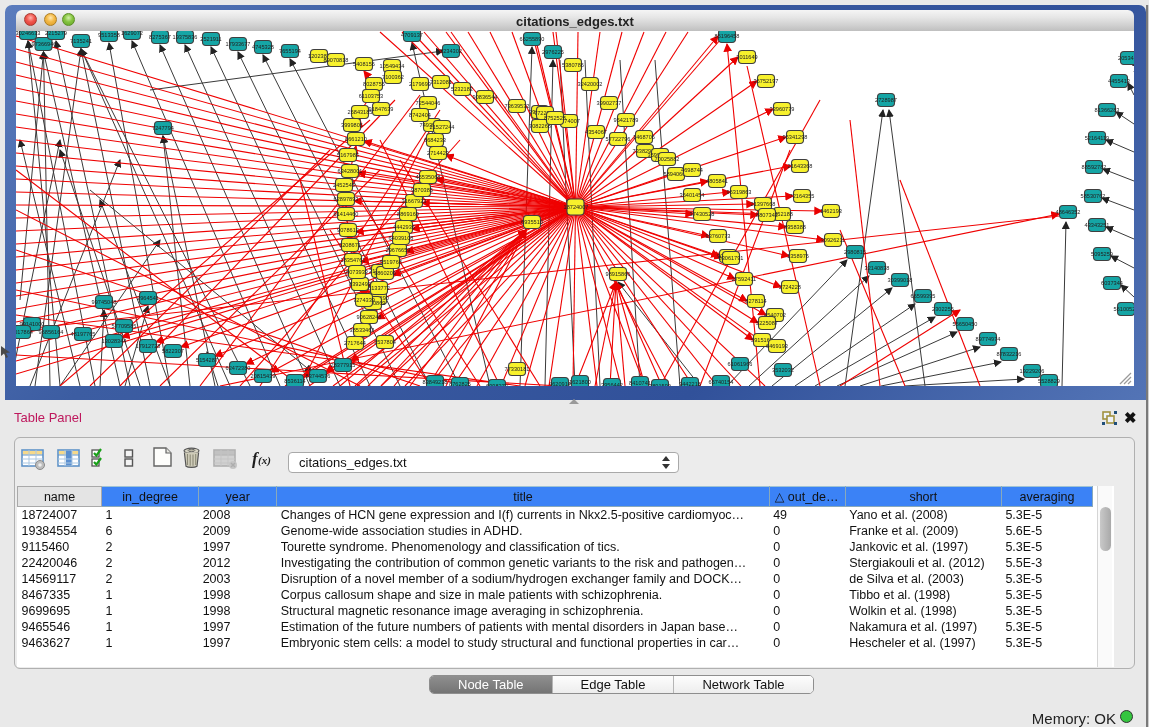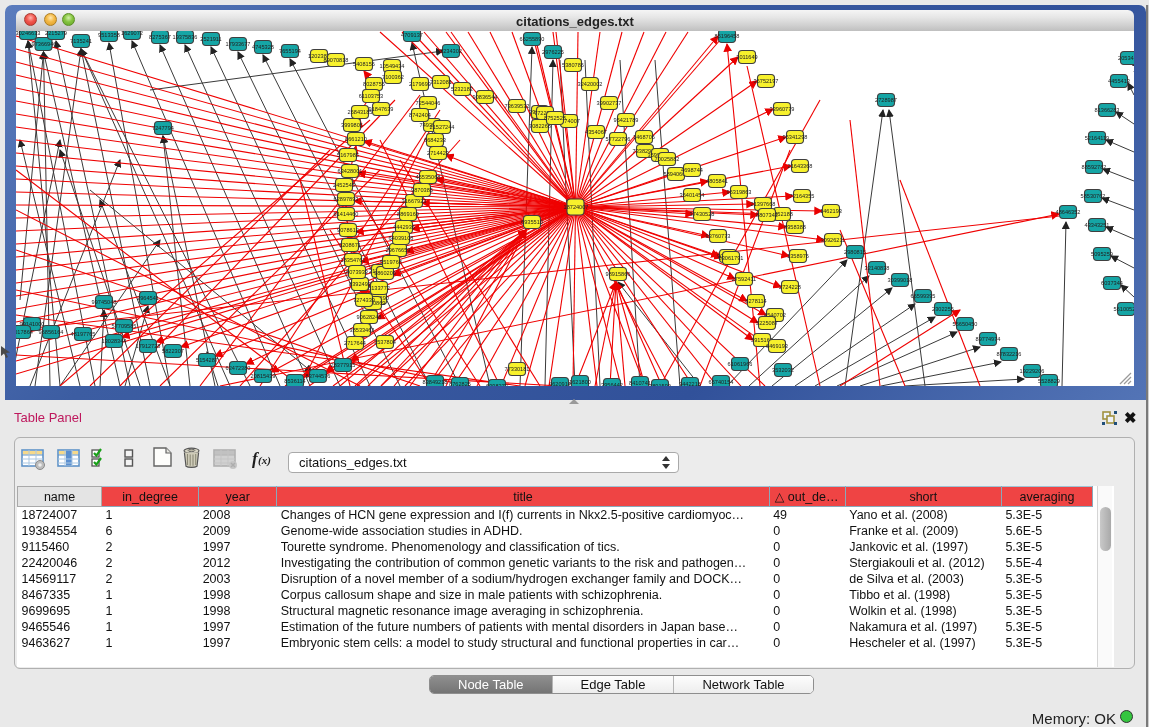--- a/index.html
+++ b/index.html
@@ -37,21 +37,21 @@
 #toolbar { position:absolute; left:0; top:8px; height:30px; width:100%; }
 #dropdown { position:absolute; left:273px; top:6px; width:391px; height:21px; background:#fff;
   border:1px solid #a9a9a9; border-radius:4px; font-size:13px; color:#111; line-height:19px; padding-left:10px; }
 #dropdown .arr { position:absolute; right:7px; top:0px; width:9px; height:19px;}
 #dropdown .arr i { position:absolute; left:0; width:0; height:0; border-left:4.5px solid transparent; border-right:4.5px solid transparent; }
 #dropdown .arr .up { top:3px; border-bottom:5px solid #333; }
 #dropdown .arr .dn { bottom:3px; border-top:5px solid #333; }
 
 #tablewrap { position:absolute; left:2px; top:48px; width:1097px; height:181px; background:#fff; }
 table.grid { border-collapse:collapse; table-layout:fixed; width:1076px; font-size:12.5px; color:#111; }
-table.grid th { height:20px; background:#ef4444; border:1px solid #89a9bb; border-top:1px solid #9fc3d4;
+table.grid th { height:20px; background:#3b82f6; border:1px solid #89a9bb; border-top:1px solid #9fc3d4;
   font-weight:normal; font-size:12.5px; text-align:center; padding:0; overflow:hidden; white-space:nowrap;}
 table.grid th.namecol { background:#e4e4e4; border:1px solid #a9a9a9; }
 table.grid td { height:16px; padding:0 0 0 4px; overflow:hidden; white-space:nowrap; }
 #vscroll { position:absolute; left:1080px; top:0px; width:15px; height:181px; background:#fafafa; border-left:1px solid #d5d5d5;}
 #vthumb { position:absolute; left:2px; top:21px; width:11px; height:44px; background:linear-gradient(90deg,#c9c9c9,#a9a9a9); border-radius:6px; }
 
 
 #tabs { position:absolute; left:429px; top:675px; height:19px; border:1px solid #8e8e8e; border-radius:5px;
   overflow:hidden; display:flex; font-size:13px; background:#fff; }
 #tabs .seg { padding:0 28px; line-height:18px; color:#111; background:linear-gradient(#fdfdfd,#ededed); }
@@ -792,21 +792,21 @@
             <td>Jankovic et al. (1997)</td>
             <td>5.3E-5</td>
           </tr>
         <tr>
             <td>22420046</td>
             <td>2</td>
             <td>2012</td>
             <td>Investigating the contribution of common genetic variants to the risk and pathogen…</td>
             <td>0</td>
             <td>Stergiakouli et al. (2012)</td>
-            <td>5.5E-4</td>
+            <td>5.5E-3</td>
           </tr>
         <tr>
             <td>14569117</td>
             <td>2</td>
             <td>2003</td>
             <td>Disruption of a novel member of a sodium/hydrogen exchanger family and DOCK…</td>
             <td>0</td>
             <td>de Silva et al. (2003)</td>
             <td>5.3E-5</td>
           </tr>

